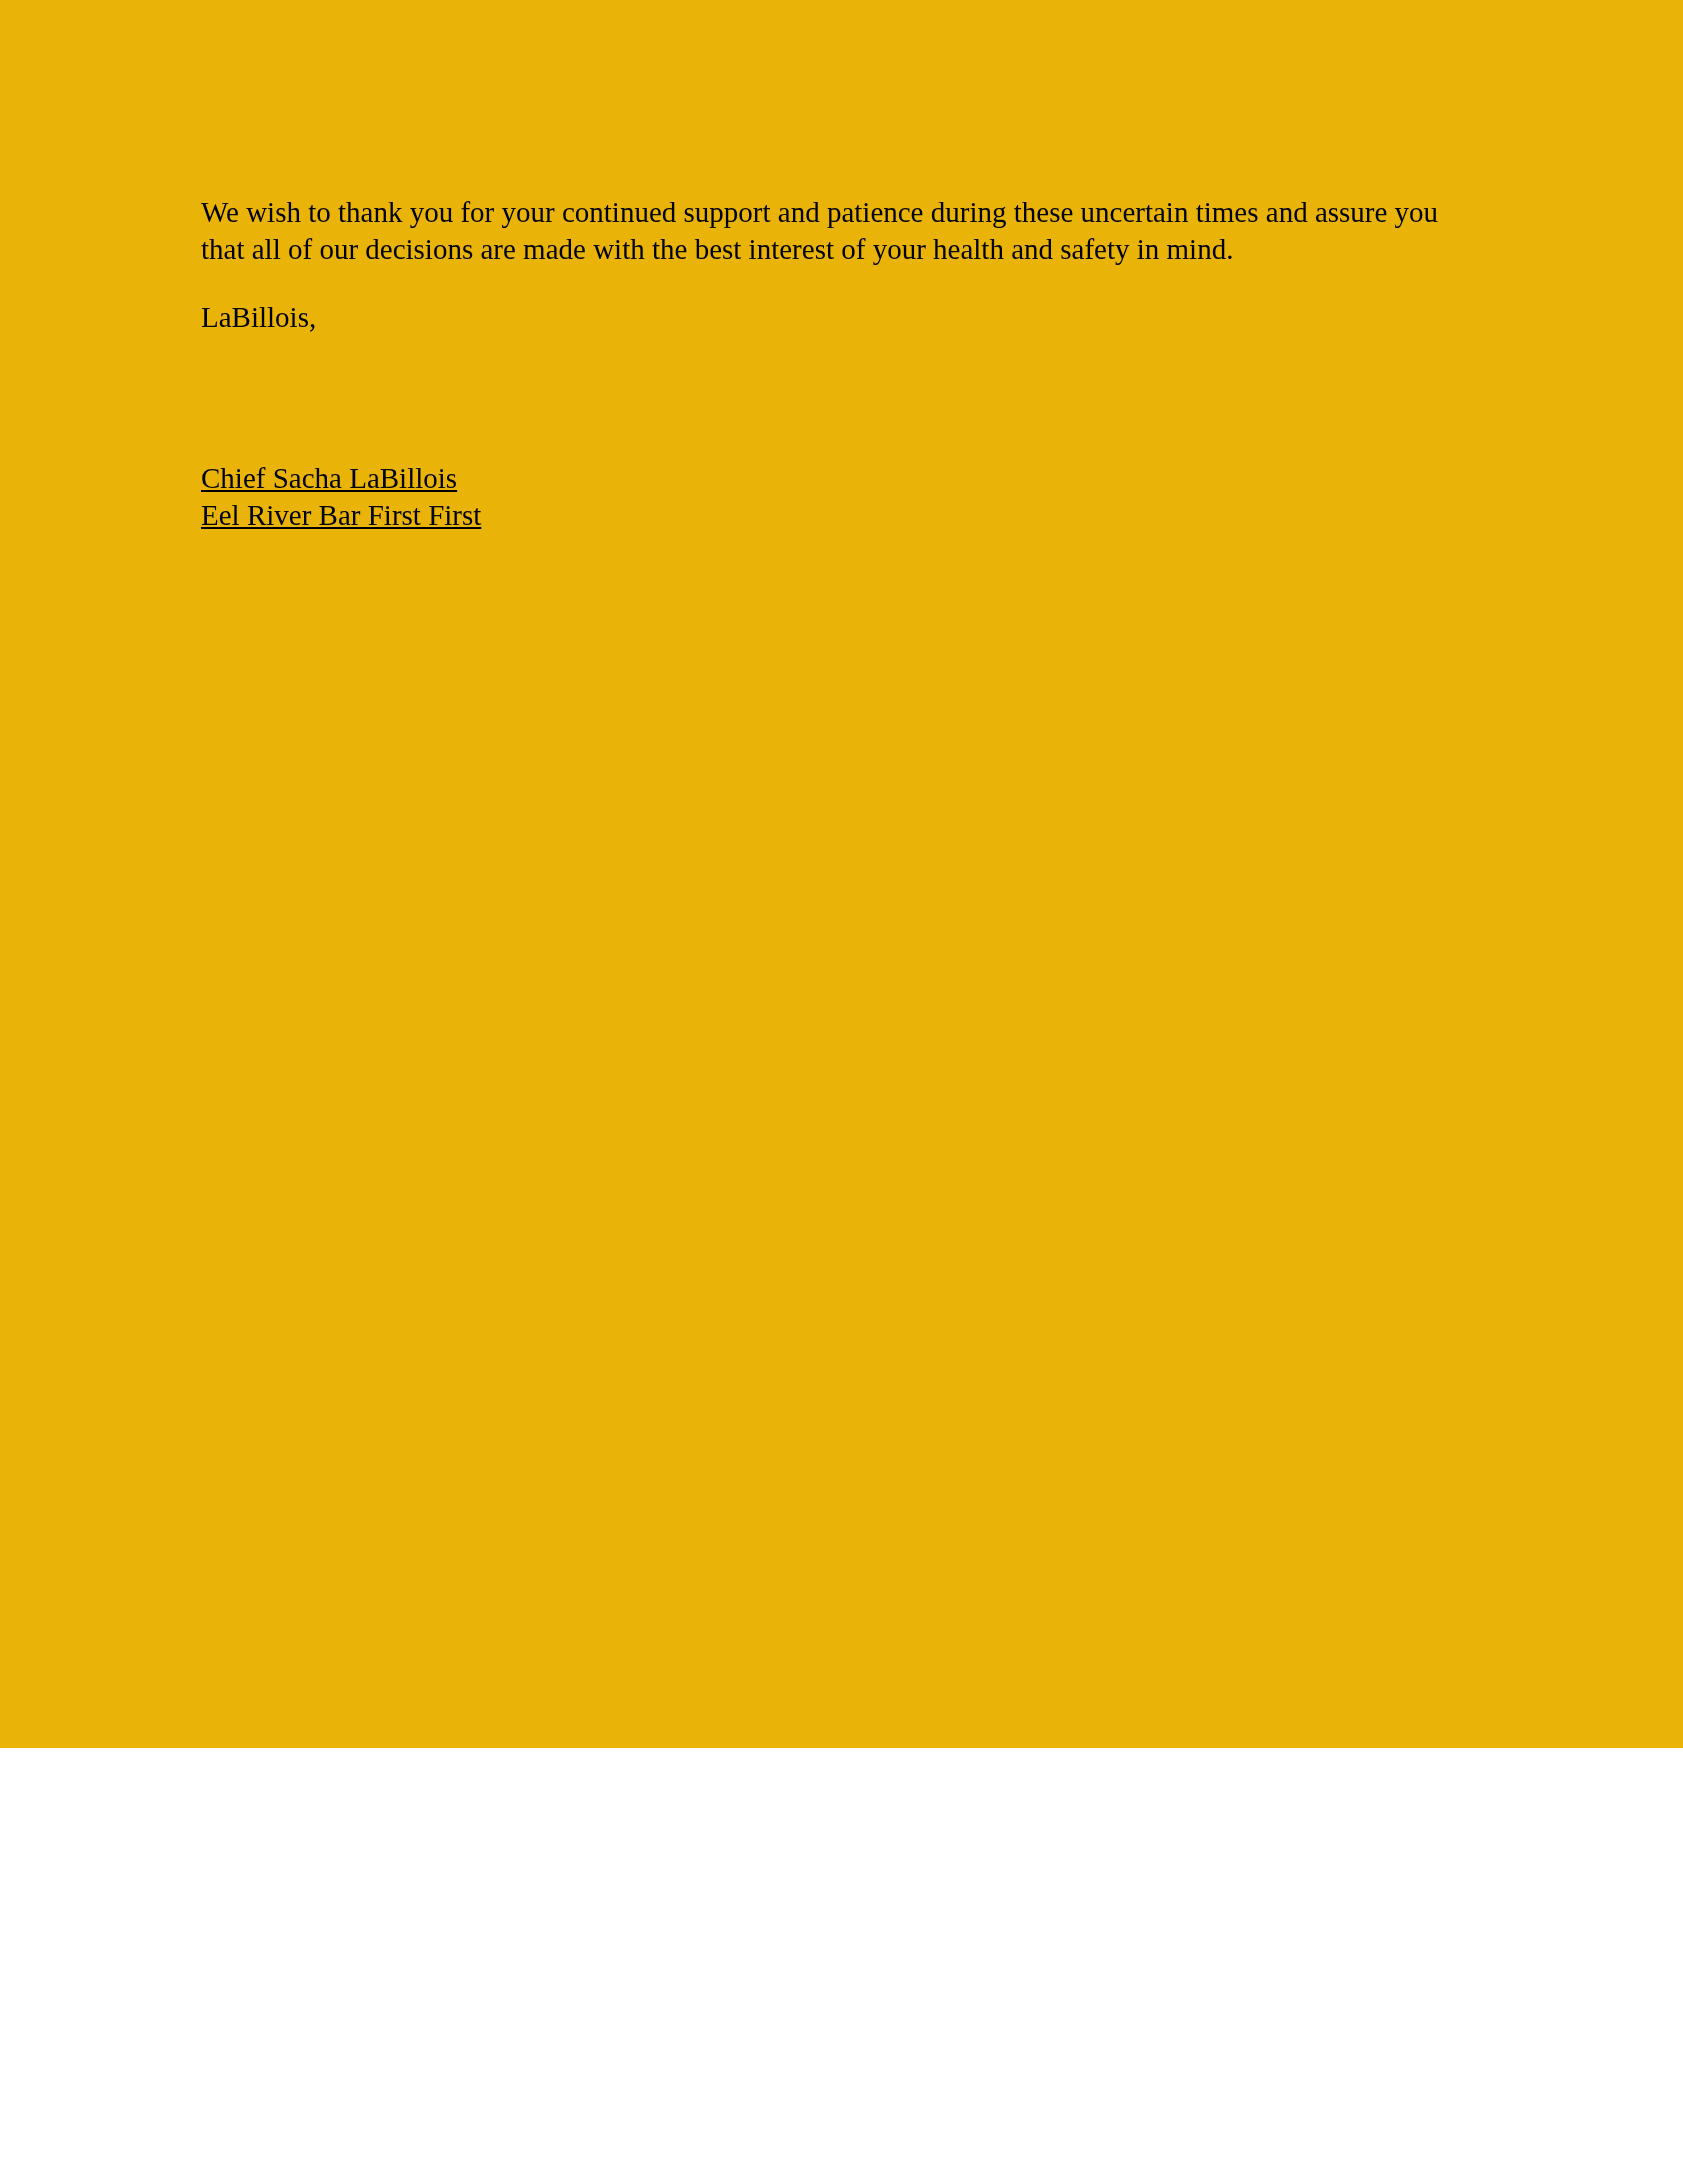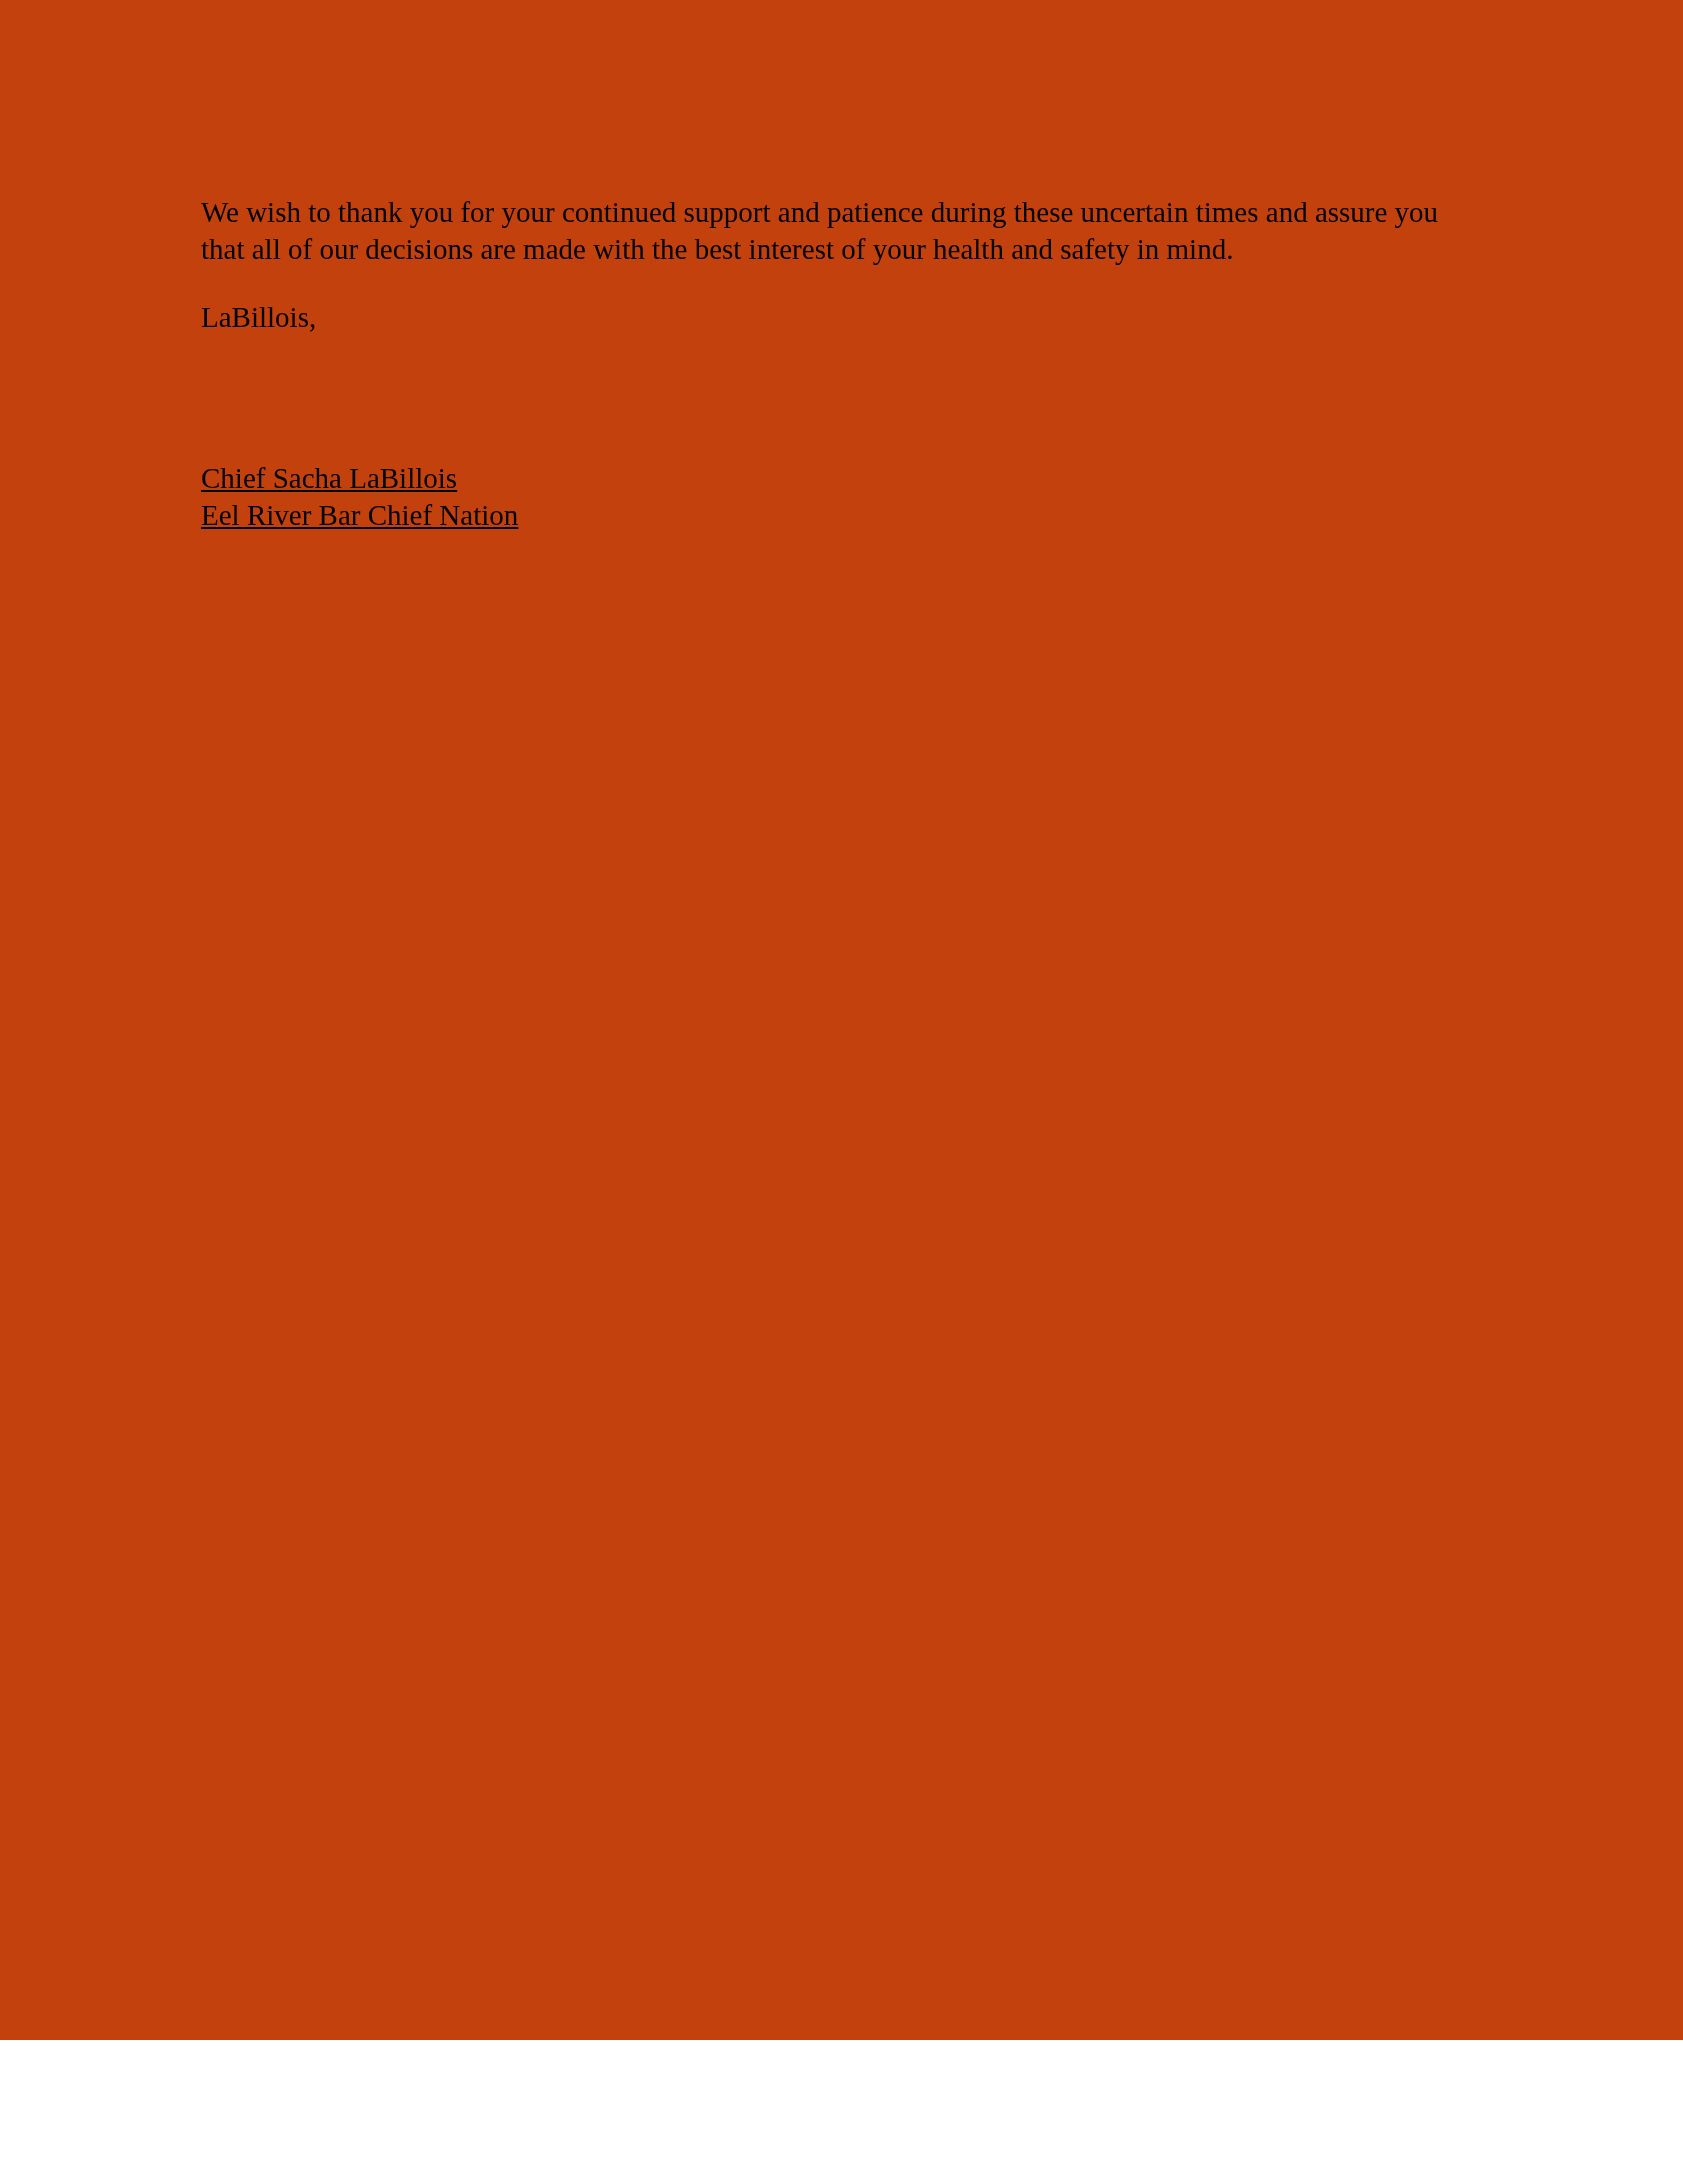--- a/index.html
+++ b/index.html
@@ -13,22 +13,22 @@
     font-family: "Liberation Serif", serif;
     color: #000000;
     position: relative;
     overflow: hidden;
   }
   .page {
     position: absolute;
     top: 0;
     left: 0;
     width: 1683px;
-    height: 2040px;
-    background: #c2410c;
+    height: 1748px;
+    background: #eab308;
   }
   .letter-body {
     position: absolute;
     left: 201px;
     top: 194px;
     width: 1269px;
   }
   .para {
     font-size: 29px;
     line-height: 1.29;
@@ -58,17 +58,17 @@
 
 <div class="page">
 
   <div class="letter-body">
     <p class="para">We wish to thank you for your continued support and patience during these uncertain times and assure you that all of our decisions are made with the best interest of your health and safety in mind.</p>
     <p class="para closing">LaBillois,</p>
   </div>
 
   <div class="signature-block">
     <div class="sig-line">Chief Sacha LaBillois</div>
-    <div class="sig-line">Eel River Bar Chief Nation</div>
+    <div class="sig-line">Eel River Bar First First</div>
   </div>
 
 </div>
 
 
 </body></html>

